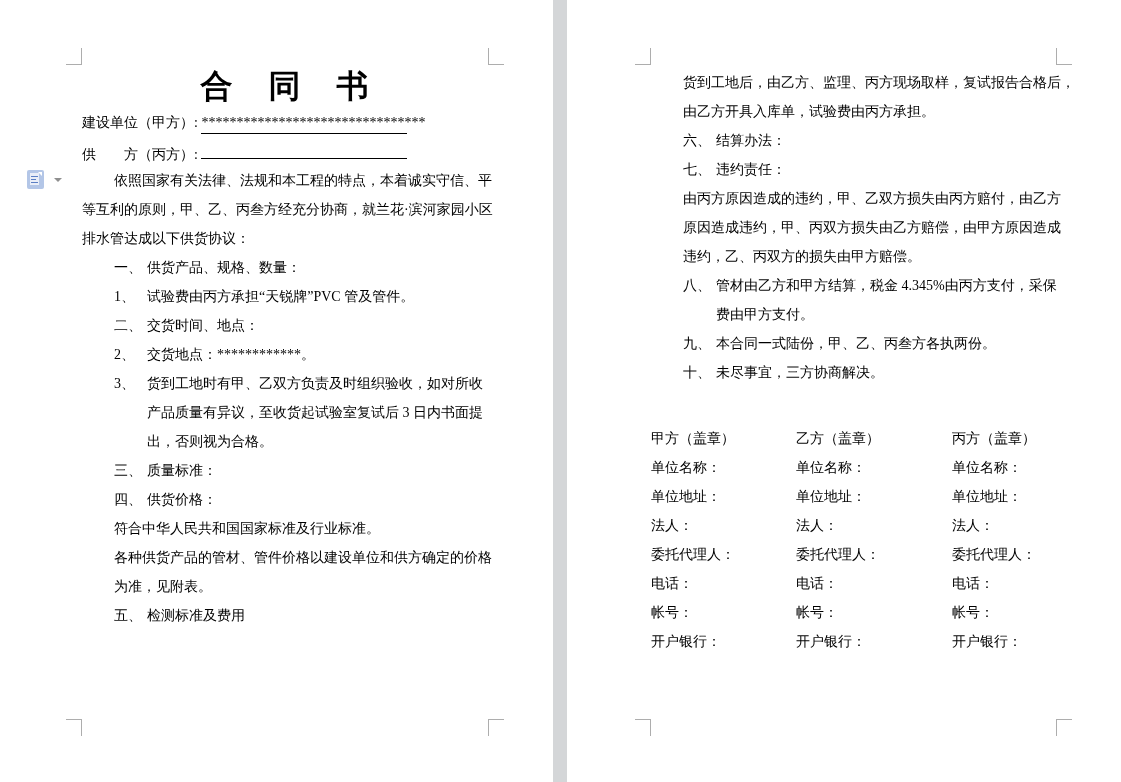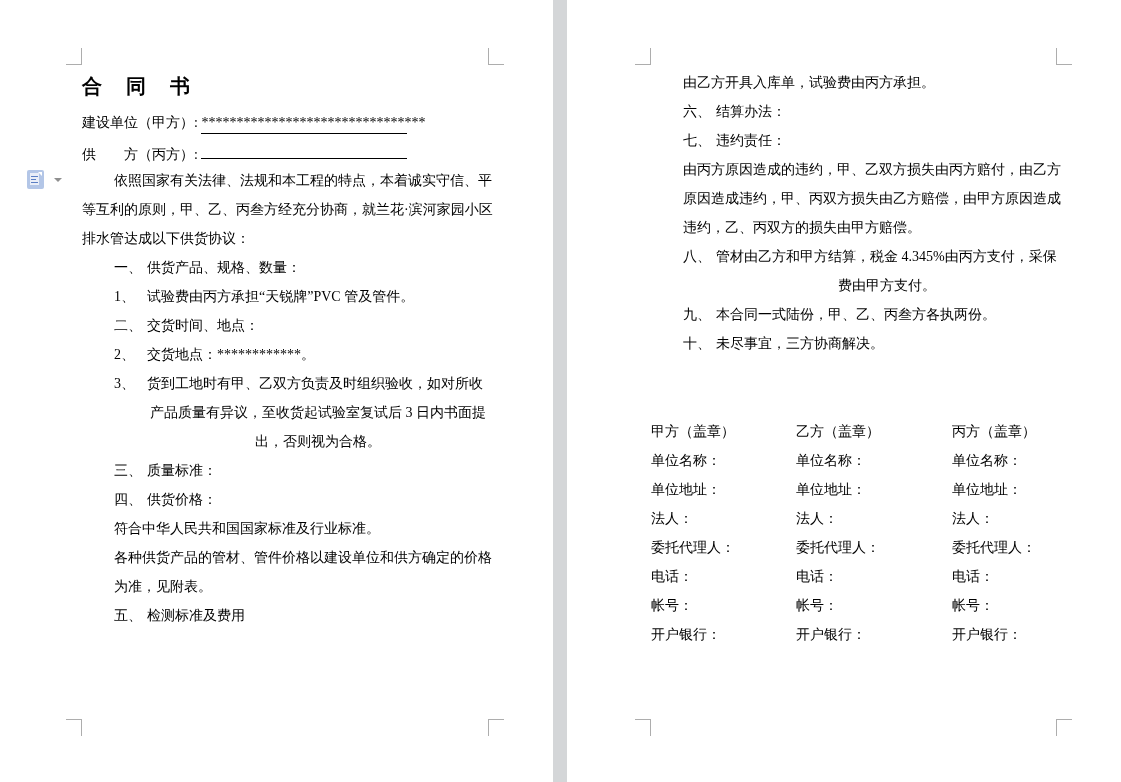--- a/index.html
+++ b/index.html
@@ -21,39 +21,39 @@
   .crop.tr { border-left:1px solid #adadad;  border-bottom:1px solid #adadad; }
   .crop.bl { border-right:1px solid #adadad; border-top:1px solid #adadad; }
   .crop.br { border-left:1px solid #adadad;  border-top:1px solid #adadad; }
 
   .textarea { position:absolute; top:0; }
   .page.left  .textarea { left:82px; width:407px; }
   .page.right .textarea { left:84px; width:407px; }
 
   .doc-title {
     margin-top:68px; height:40px; line-height:36px;
-    font-size:20px; font-weight:bold; 
+    font-size:32px; font-weight:bold; text-align:center;
     letter-spacing:2px;
   }
 
   .line { height:29px; line-height:29px; font-size:14px; white-space:nowrap; }
   .line.first { padding-left:32px; }   
   .line.flush { padding-left:0; }
   .line.para  { padding-left:32px; }   
-  .line.hang  { padding-left:65px;text-align:center; }   
+  .line.hang  { padding-left:65px; }   
   .line.list  { padding-left:32px; }
   .line.list .lbl { display:inline-block; width:33px; }
 
   .party .uline {
     display:inline-block; width:206px; height:22px; line-height:22px;
     border-bottom:1px solid #000; vertical-align:baseline;
     font-size:14px; letter-spacing:0;
   }
 
-  .sig-block { margin-top:59px; }
+  .sig-block { margin-top:37px; }
   .sig-row { display:grid; grid-template-columns:145px 156px auto; height:29px; line-height:29px; font-size:14px; }
 
   
   .margin-widget { position:absolute; left:27px; top:170px; width:40px; height:22px; }
   .paste-icon {
     position:absolute; left:0; top:0; width:17px; height:19px;
     background:#b3c6e7; border-radius:2px;
   }
   .paste-icon .sheet {
     position:absolute; left:3px; top:3px; width:9px; height:12px;
@@ -128,20 +128,21 @@
 
   <div class="page-gap"></div>
 
   <div class="page right">
     <div class="crop tl" style="left:68px;top:48px;"></div>
     <div class="crop tr" style="left:489px;top:48px;"></div>
     <div class="crop bl" style="left:68px;top:719px;"></div>
     <div class="crop br" style="left:489px;top:719px;"></div>
 
     <div class="textarea" style="padding-top:68px;">
+      <div class="line para">货到工地后，由乙方、监理、丙方现场取样，复试报告合格后，</div>
       <div class="line para">由乙方开具入库单，试验费由丙方承担。</div>
       <div class="line list"><span class="lbl">六、</span><span>结算办法：</span></div>
       <div class="line list"><span class="lbl">七、</span><span>违约责任：</span></div>
       <div class="line para">由丙方原因造成的违约，甲、乙双方损失由丙方赔付，由乙方</div>
       <div class="line para">原因造成违约，甲、丙双方损失由乙方赔偿，由甲方原因造成</div>
       <div class="line para">违约，乙、丙双方的损失由甲方赔偿。</div>
       <div class="line list"><span class="lbl">八、</span><span>管材由乙方和甲方结算，税金 4.345%由丙方支付，采保</span></div>
       <div class="line hang">费由甲方支付。</div>
       <div class="line list"><span class="lbl">九、</span><span>本合同一式陆份，甲、乙、丙叁方各执两份。</span></div>
       <div class="line list"><span class="lbl">十、</span><span>未尽事宜，三方协商解决。</span></div>

